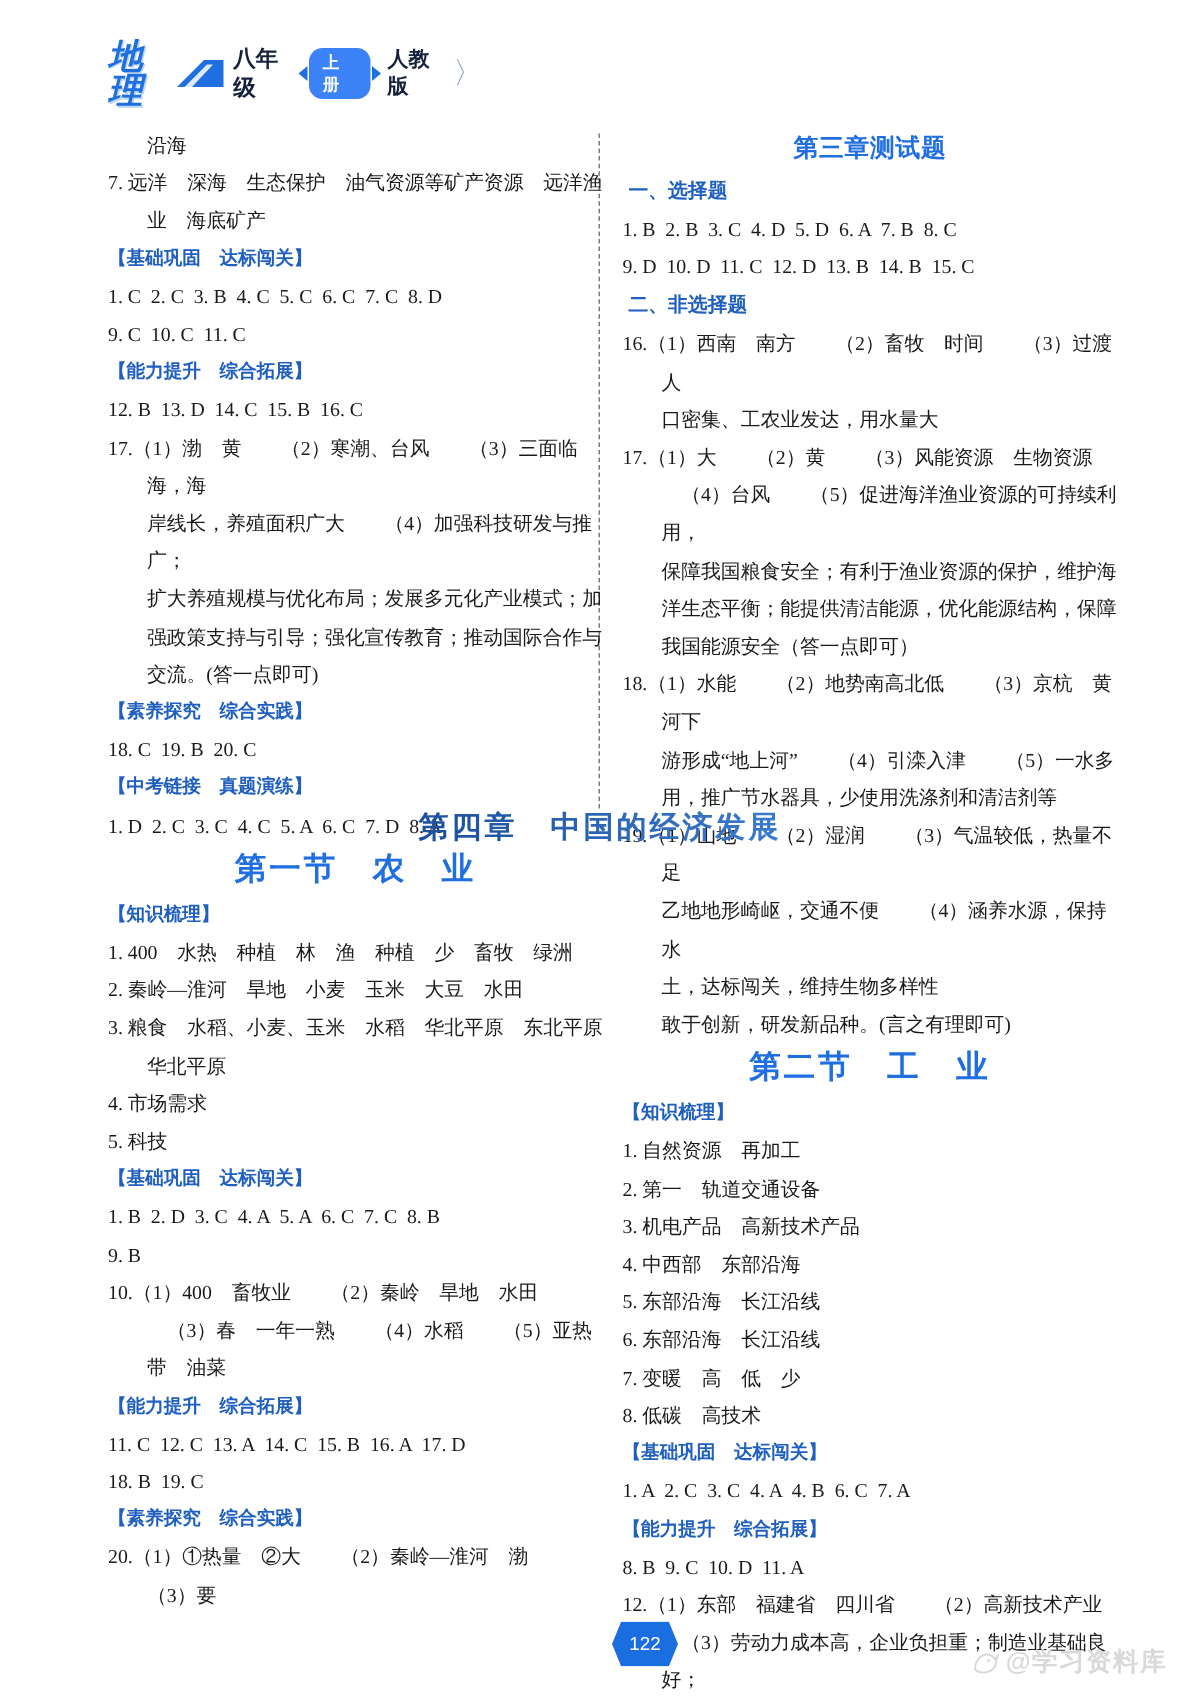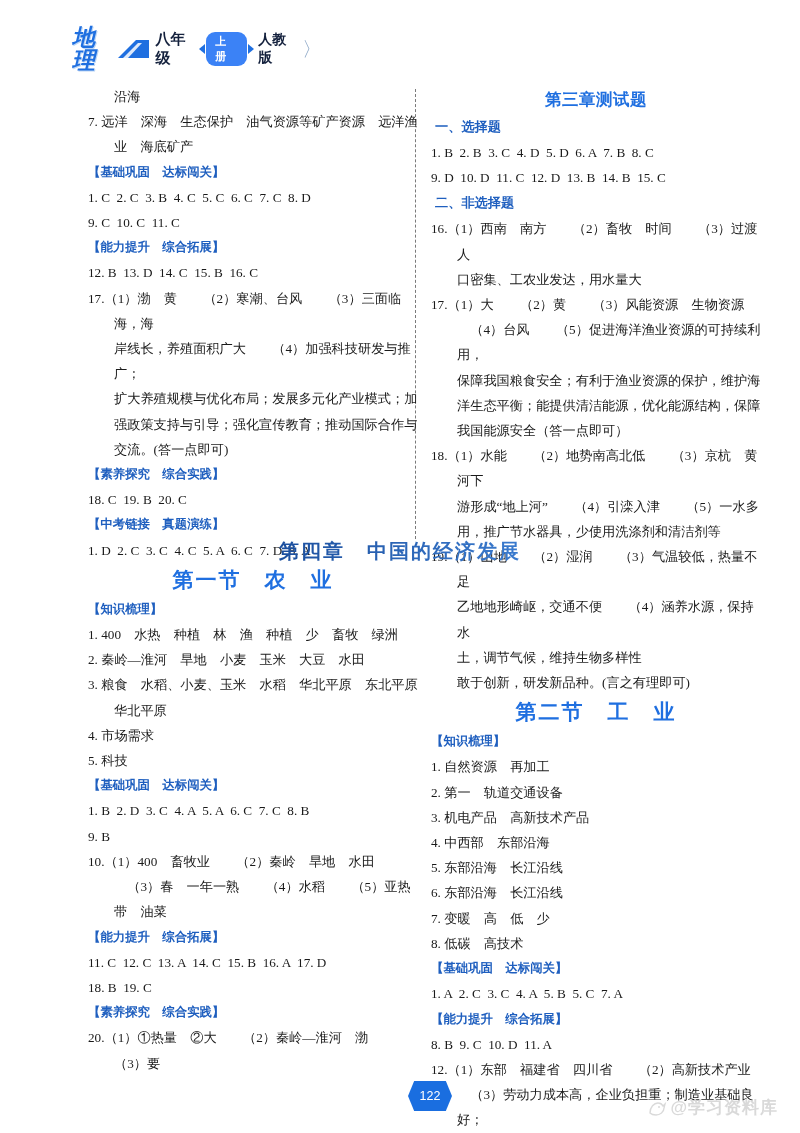--- a/index.html
+++ b/index.html
@@ -98,21 +98,20 @@
     font-family: "Liberation Sans", sans-serif;
   }
 
   
   .columns {
     position: absolute;
     top: 84px;
     left: 0;
     width: 638px;
     height: 990px;
-    margin-left: 16px;
   }
   .col {
     position: absolute;
     top: 0;
     width: 330px;
     font-size: 13.2px;
     line-height: 25.2px;
   }
   .col-left  { left: 72px; }
   .col-right { left: 415px; }
@@ -304,36 +303,36 @@
         <div class="hang">17.（1）大　　（2）黄　　（3）风能资源　生物资源</div>
         <div class="indent-1">　（4）台风　　（5）促进海洋渔业资源的可持续利用，</div>
         <div class="indent-1">保障我国粮食安全；有利于渔业资源的保护，维护海</div>
         <div class="indent-1">洋生态平衡；能提供清洁能源，优化能源结构，保障</div>
         <div class="indent-1">我国能源安全（答一点即可）</div>
         <div class="hang">18.（1）水能　　（2）地势南高北低　　（3）京杭　黄河下</div>
         <div class="indent-1">游形成“地上河”　　（4）引滦入津　　（5）一水多</div>
         <div class="indent-1">用，推广节水器具，少使用洗涤剂和清洁剂等</div>
         <div class="hang">19.（1）山地　　（2）湿润　　（3）气温较低，热量不足</div>
         <div class="indent-1">乙地地形崎岖，交通不便　　（4）涵养水源，保持水</div>
-        <div class="indent-1">土，调节气候，维持生物多样性</div>
+        <div class="indent-1">土，达标闯关，维持生物多样性</div>
       </div>
     <div class="indent-1">敢于创新，研发新品种。(言之有理即可)</div>
     <div class="sec-title">第二节　工　业</div>
     <div>
         <div class="tag">【知识梳理】</div>
         <div class="hang">1. 自然资源　再加工</div>
         <div class="hang">2. 第一　轨道交通设备</div>
         <div class="hang">3. 机电产品　高新技术产品</div>
         <div class="hang">4. 中西部　东部沿海</div>
         <div class="hang">5. 东部沿海　长江沿线</div>
         <div class="hang">6. 东部沿海　长江沿线</div>
         <div class="hang">7. 变暖　高　低　少</div>
         <div class="hang">8. 低碳　高技术</div>
         <div class="tag">【基础巩固　达标闯关】</div>
-        <div class="plain-line">1. A  2. C  3. C  4. A  5. B  5. C  7. A</div>
+        <div class="plain-line">1. A  2. C  3. C  4. A  4. B  6. C  7. A</div>
         <div class="tag">【能力提升　综合拓展】</div>
         <div class="plain-line">8. B  9. C  10. D  11. A</div>
         <div class="hang">12.（1）东部　福建省　四川省　　（2）高新技术产业</div>
         <div class="indent-1">　（3）劳动力成本高，企业负担重；制造业基础良好；</div>
         <div class="indent-1">拥有众多高校，人才基础好；对外开放程度高，信息</div>
       </div>
   </div>
 </div>
 
 <div class="chapter-title">第四章　中国的经济发展</div>

